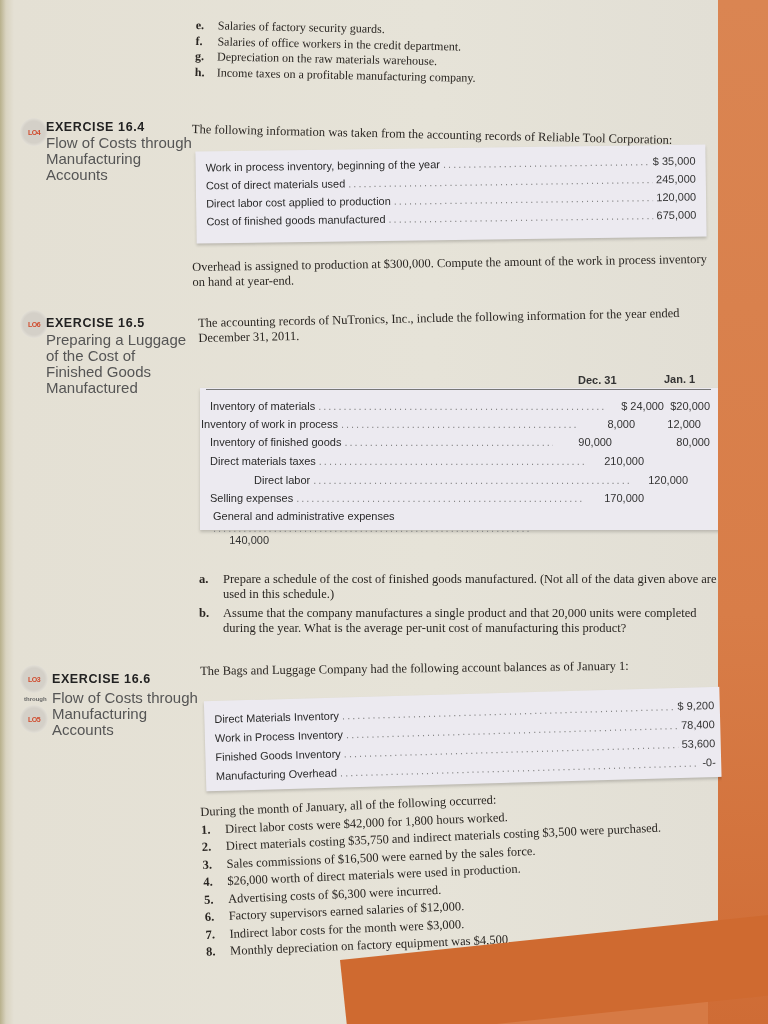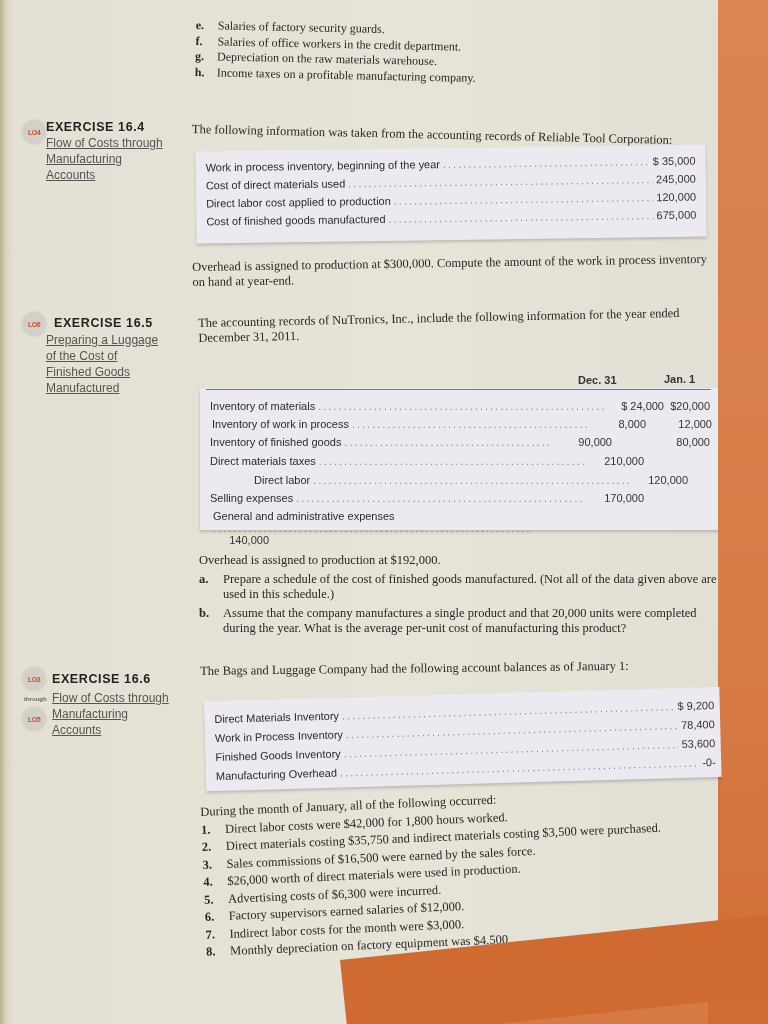--- a/index.html
+++ b/index.html
@@ -30,21 +30,21 @@
 
   
   .ex-side { position:absolute; left:20px; width:175px; }
   .lo-badge {
     position:absolute; left:0; width:28px; height:28px; border-radius:50%;
     background:radial-gradient(circle,#d4d0c8 55%,#e6e3da 75%);
     color:#d04a2c; font-size:7px; font-weight:bold; font-family:"Liberation Sans", sans-serif;
     display:flex; align-items:center; justify-content:center; letter-spacing:-0.5px;
   }
   .ex-title { position:absolute; left:26px; font-family:"Liberation Sans", sans-serif; font-weight:bold; font-size:12.5px; letter-spacing:0.6px; color:#222; white-space:nowrap; }
-  .ex-sub { position:absolute; left:26px; font-family:"Liberation Sans", sans-serif; font-size:12px; line-height:16px; color:#555; width:150px;text-decoration:underline; }
+  .ex-sub { position:absolute; left:26px; font-family:"Liberation Sans", sans-serif; font-size:15px; line-height:16px; color:#555; width:150px; }
   .through { position:absolute; left:4px; font-size:6px; color:#666; font-family:"Liberation Sans", sans-serif; font-weight:bold; }
 
   .para { position:absolute; font-size:12.5px; line-height:15px; }
 
   .box {
     position:absolute; background:#eceaf0; box-shadow:0 2px 3px rgba(0,0,0,0.18);
     font-family:"Liberation Sans", sans-serif; font-size:11px;
   }
   .box .line { position:absolute; display:flex; align-items:baseline; white-space:nowrap; }
   .box .lbl { color:#2a2a2a; }
@@ -111,41 +111,41 @@
         <span class="lbl">Cost of finished goods manufactured</span>
         <span class="dots">.....................................................................................</span>
         <span class="amt">675,000</span>
       </div>
   </div>
 
   <div class="para" style="left:192px; top:260px; width:520px; transform:rotate(-0.9deg); transform-origin:left top;">Overhead is assigned to production at $300,000. Compute the amount of the work in process inventory on hand at year-end.</div>
 
   <div class="ex-side" style="top:310px;">
     <div class="lo-badge" style="top:0;">LO6</div>
-    <div class="ex-title" style="top:6px;margin-left:8px;">EXERCISE 16.5</div>
+    <div class="ex-title" style="top:6px;">EXERCISE 16.5</div>
     <div class="ex-sub" style="top:22px;">
       <div>Preparing a Luggage</div>
       <div>of the Cost of</div>
       <div>Finished Goods</div>
       <div>Manufactured</div>
     </div>
   </div>
   <div class="para" style="left:198px; top:316px; width:520px; transform:rotate(-1.2deg); transform-origin:left top;">The accounting records of NuTronics, Inc., include the following information for the year ended December 31, 2011.</div>
 
   <div class="box" style="left:200px; top:388px; width:524px; height:142px;">
     <div class="line" style="left:378px; top:-14px; font-weight:bold; color:#333;">Dec. 31</div>
     <div class="line" style="left:464px; top:-15px; font-weight:bold; color:#333;">Jan. 1</div>
     <div style="position:absolute; left:6px; top:1px; width:505px; height:1px; background:#777;"></div>
     <div class="line" style="left:10px; top:12px; width:500px;">
         <span class="lbl">Inventory of materials</span>
         <span class="dots">...............................................................</span>
         <span class="amt" style="width:56px;">$ 24,000</span>
         <span class="amt" style="width:46px;">$20,000</span>
       </div>
-    <div class="line" style="left:12px; top:30px; width:500px;">
+    <div class="line" style="left:1px; top:30px; width:500px;">
         <span class="lbl">Inventory of work in process</span>
         <span class="dots">...............................................................</span>
         <span class="amt" style="width:56px;">8,000</span>
         <span class="amt" style="width:66px;">12,000</span>
       </div>
     <div class="line" style="left:10px; top:48px; width:500px;">
         <span class="lbl">Inventory of finished goods</span>
         <span class="dots">...............................................................</span>
         <span class="amt" style="width:56px;">90,000</span>
         <span class="amt" style="width:66px;padding-left:32px;">80,000</span>
@@ -169,21 +169,20 @@
         <span class="amt" style="width:66px;"></span>
       </div>
     <div class="line" style="left:10px; top:122px; width:500px;flex-direction:column;">
         <span class="lbl">General and administrative expenses</span>
         <span class="dots">...............................................................</span>
         <span class="amt" style="width:56px;">140,000</span>
         <span class="amt" style="width:66px;"></span>
       </div>
   </div>
 
-  <div class="para" style="left:199px; top:553px; width:520px;">Overhead is assigned to production at $192,000.</div>
   <div class="qlist" style="left:199px; top:572px; width:528px;">
     <div class="q" style="margin-bottom:4px;">
         <span class="qk">a.</span>
         <span>Prepare a schedule of the cost of finished goods manufactured. (Not all of the data given above are used in this schedule.)</span>
       </div>
     <div class="q">
         <span class="qk">b.</span>
         <span>Assume that the company manufactures a single product and that 20,000 units were completed during the year. What is the average per-unit cost of manufacturing this product?</span>
       </div>
   </div>

